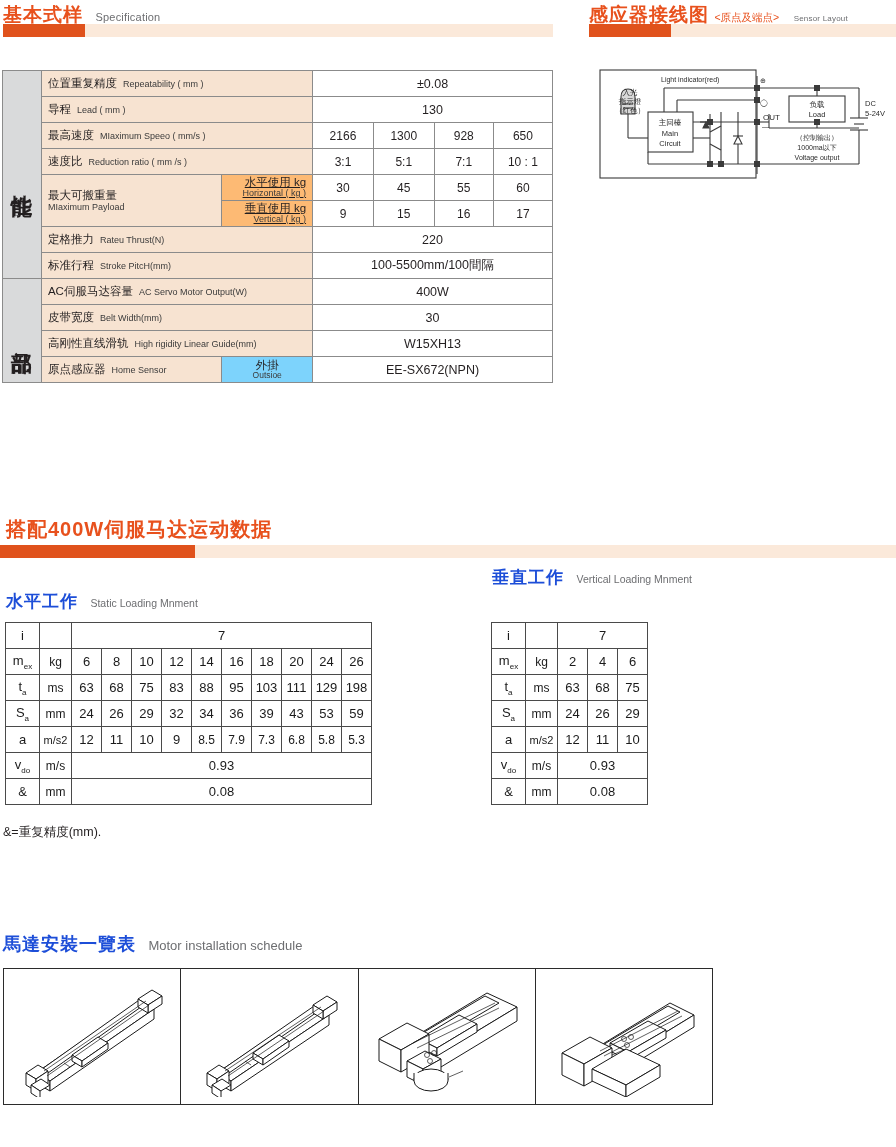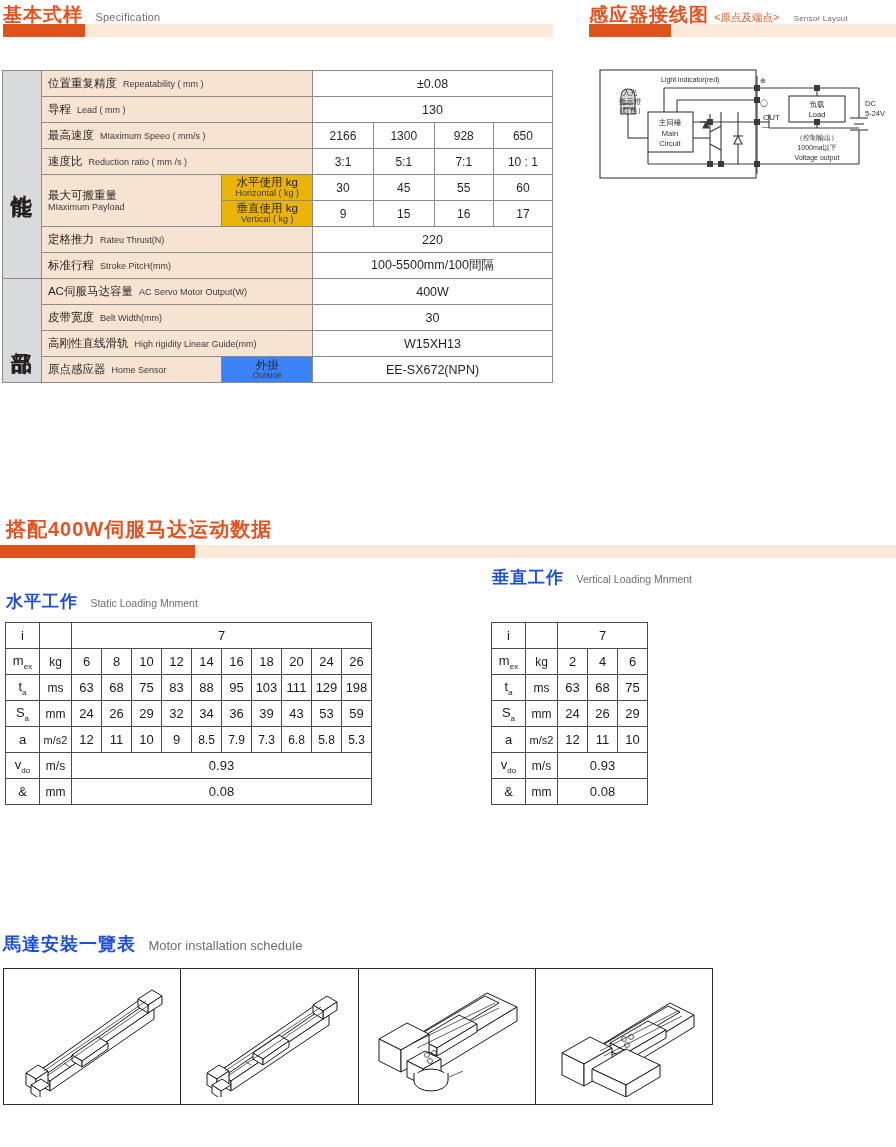--- a/index.html
+++ b/index.html
@@ -69,31 +69,32 @@
   .lbl {
     background: #f7e3d1;
     white-space: nowrap;
   }
   .lbl .cn { font-size: 11.5px; color: #231f20; }
   .lbl .en { font-size: 9px; color: #3b3b3b; padding-left: 6px; }
   .lbl-2line { background: #f7e3d1; line-height: 1.15; }
   .lbl-2line .cn { font-size: 11.5px; display:block; }
   .lbl-2line .en { font-size: 9px; color:#3b3b3b; display:block; }
   .sub-lbl {
-    background: #eab308;
+    background: #fdba74;
     width: 98px;
     line-height: 1.1;
-    text-align: center;
+    text-align: right;
+    text-decoration: underline;
   }
   .sub-lbl .cn { font-size: 11.5px; display: block; }
   .sub-lbl .en { font-size: 9px; color: #3b3b3b; display: block; }
   .val-ctr { text-align: center; background: #fff; font-size: 12.5px; }
   .num-col { width: 68px; text-align: center; background:#fff; font-size: 12px; }
   .outside-cell {
-    background: #3b82f6; text-align: center; width: 98px; line-height: 1.1;
+    background: #7dd3fc; text-align: center; width: 98px; line-height: 1.1;
   }
   .outside-cell .cn { font-size: 11.5px; display: block; }
   .outside-cell .en { font-size: 8.5px; color:#3b3b3b; display: block; }
 
   
   #sensor-diagram {
     position: absolute;
     left: 597px; top: 66px;
     width: 292px; height: 116px;
   }
@@ -504,20 +505,21 @@
   </tr>
   <tr>
     <td class="sym">&amp;</td>
     <td class="unit">mm</td>
     <td colspan="3">0.08</td>
   </tr>
 </tbody>
   </table>
 
 <div id="note-text">
+  <div>&amp;=重复精度(mm).</div>
 </div>
 
 <div class="mini-head" style="left:3px; top:932px;">
   <span class="cn" style="font-size:18px;">馬達安裝一覽表</span>
   <span class="en" style="font-size:13px;">Motor installation schedule</span>
 </div>
 
 <table id="motor-table">
   <tbody>
   <tr>

